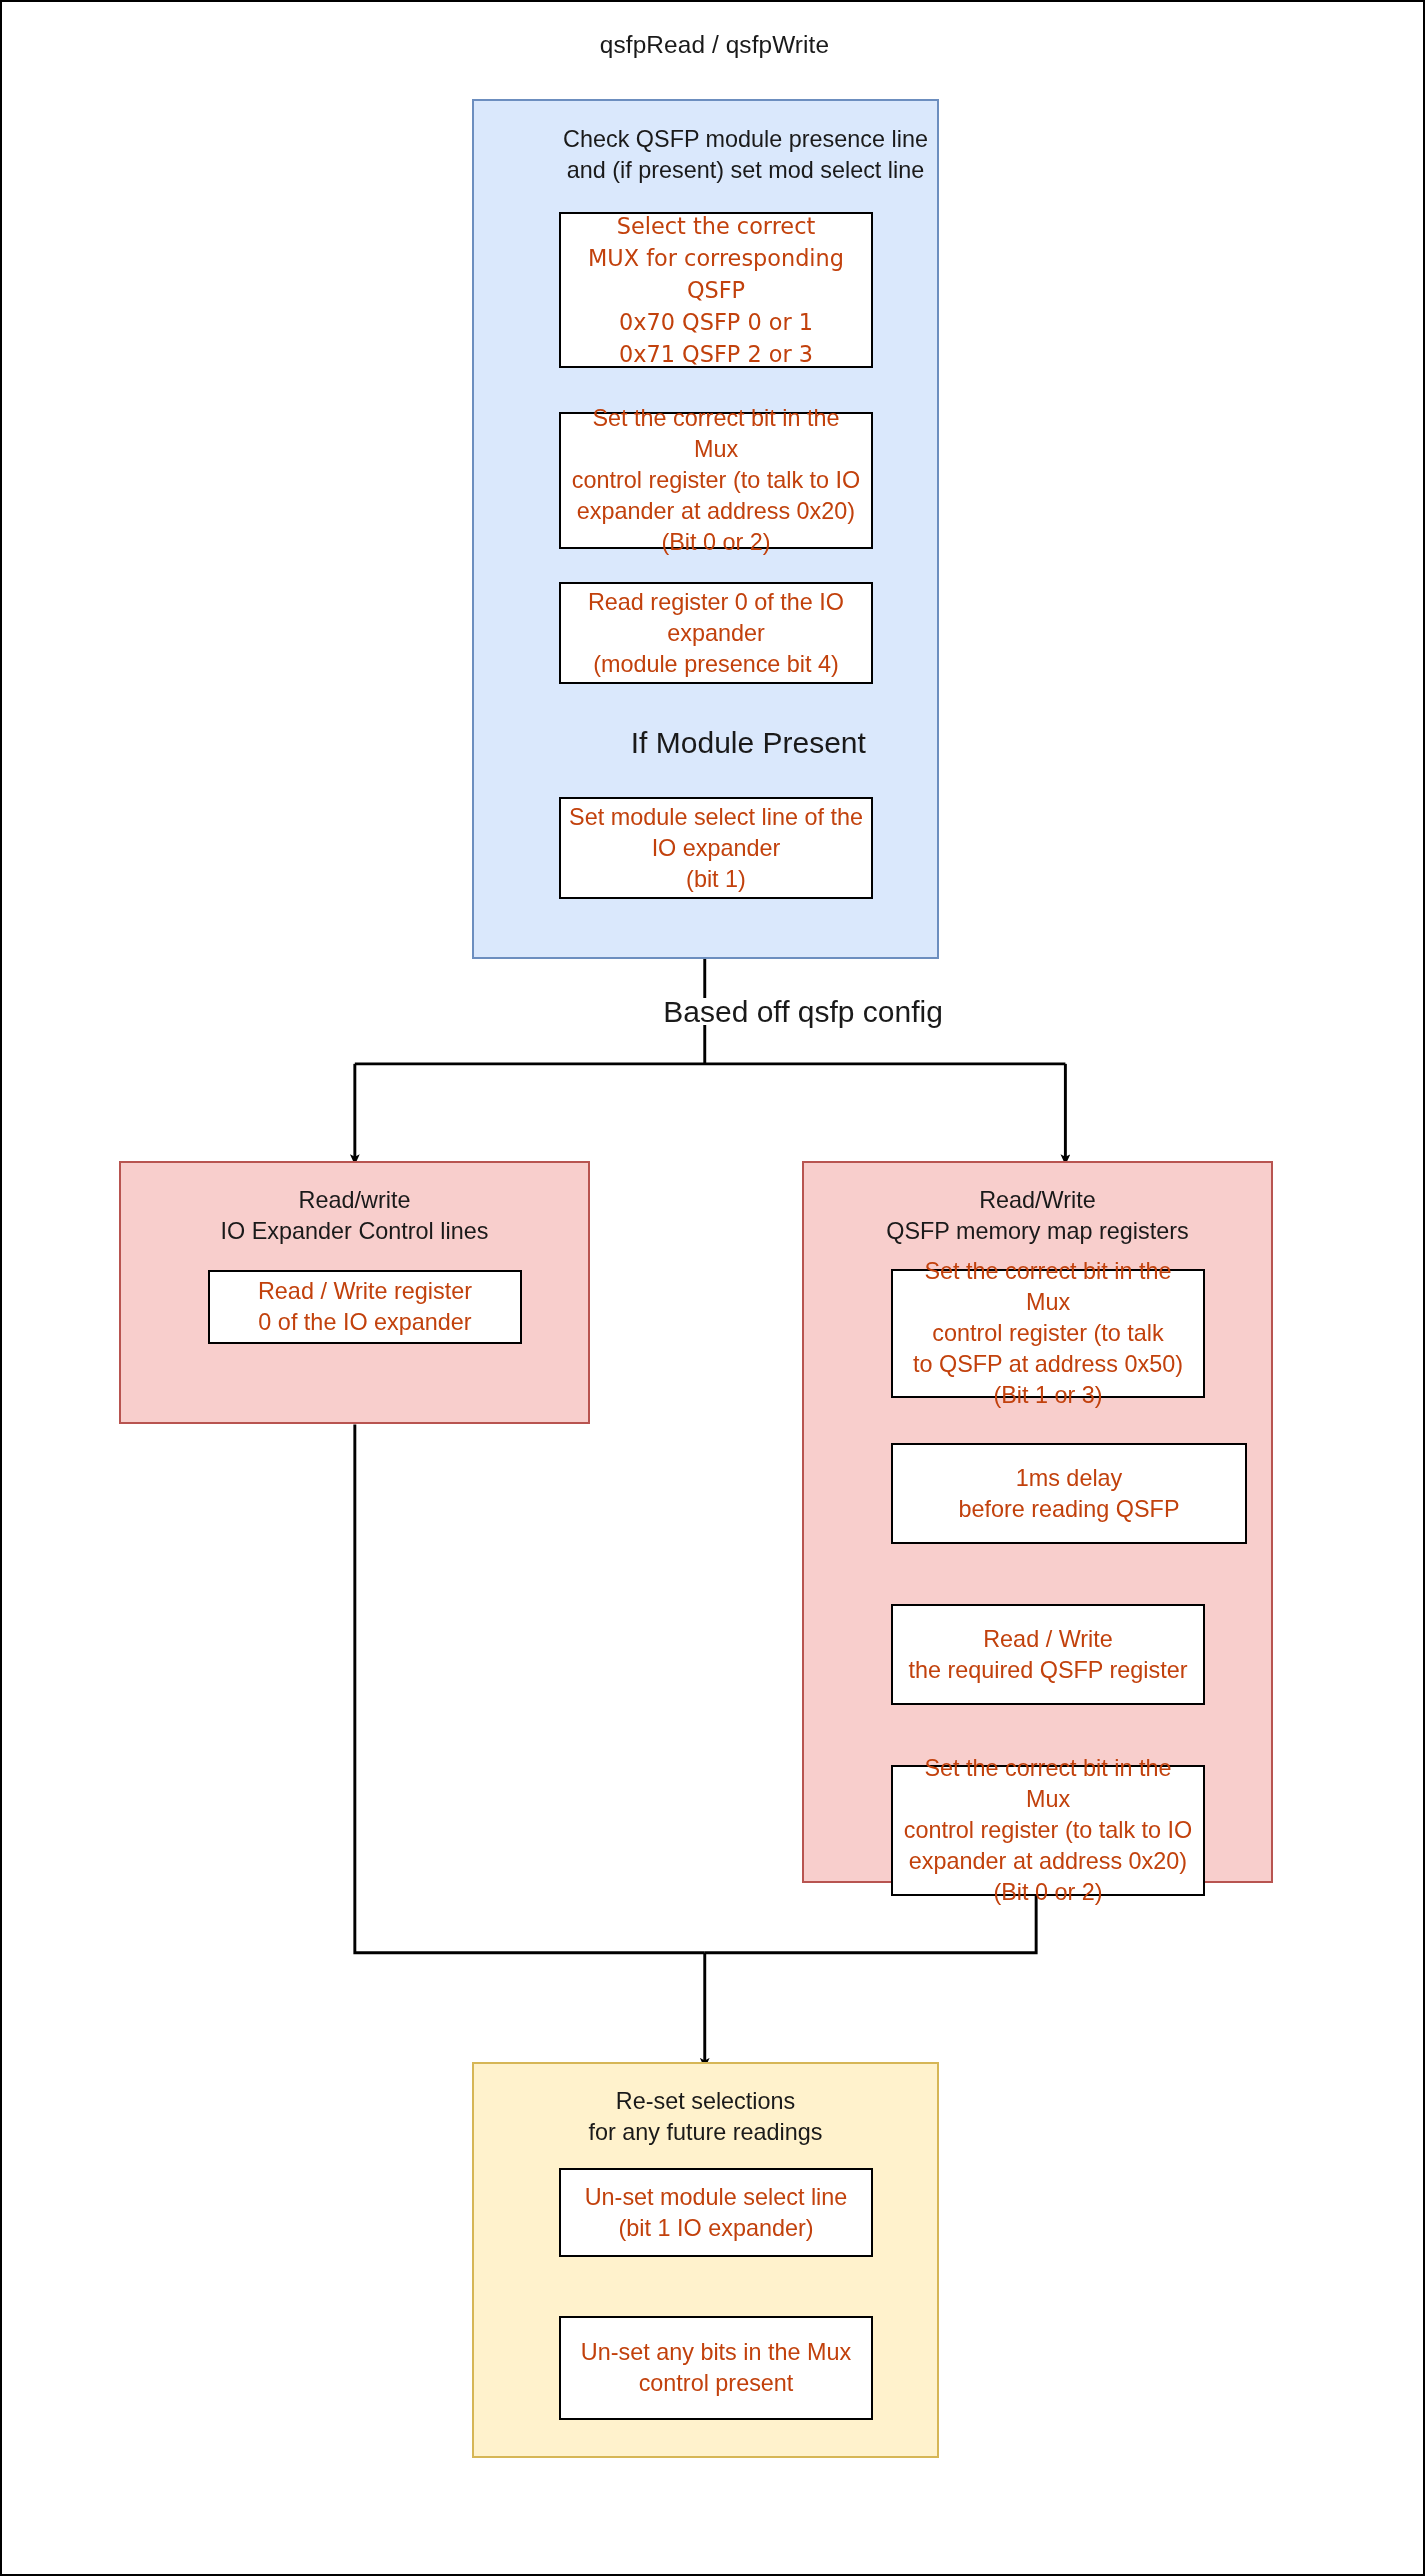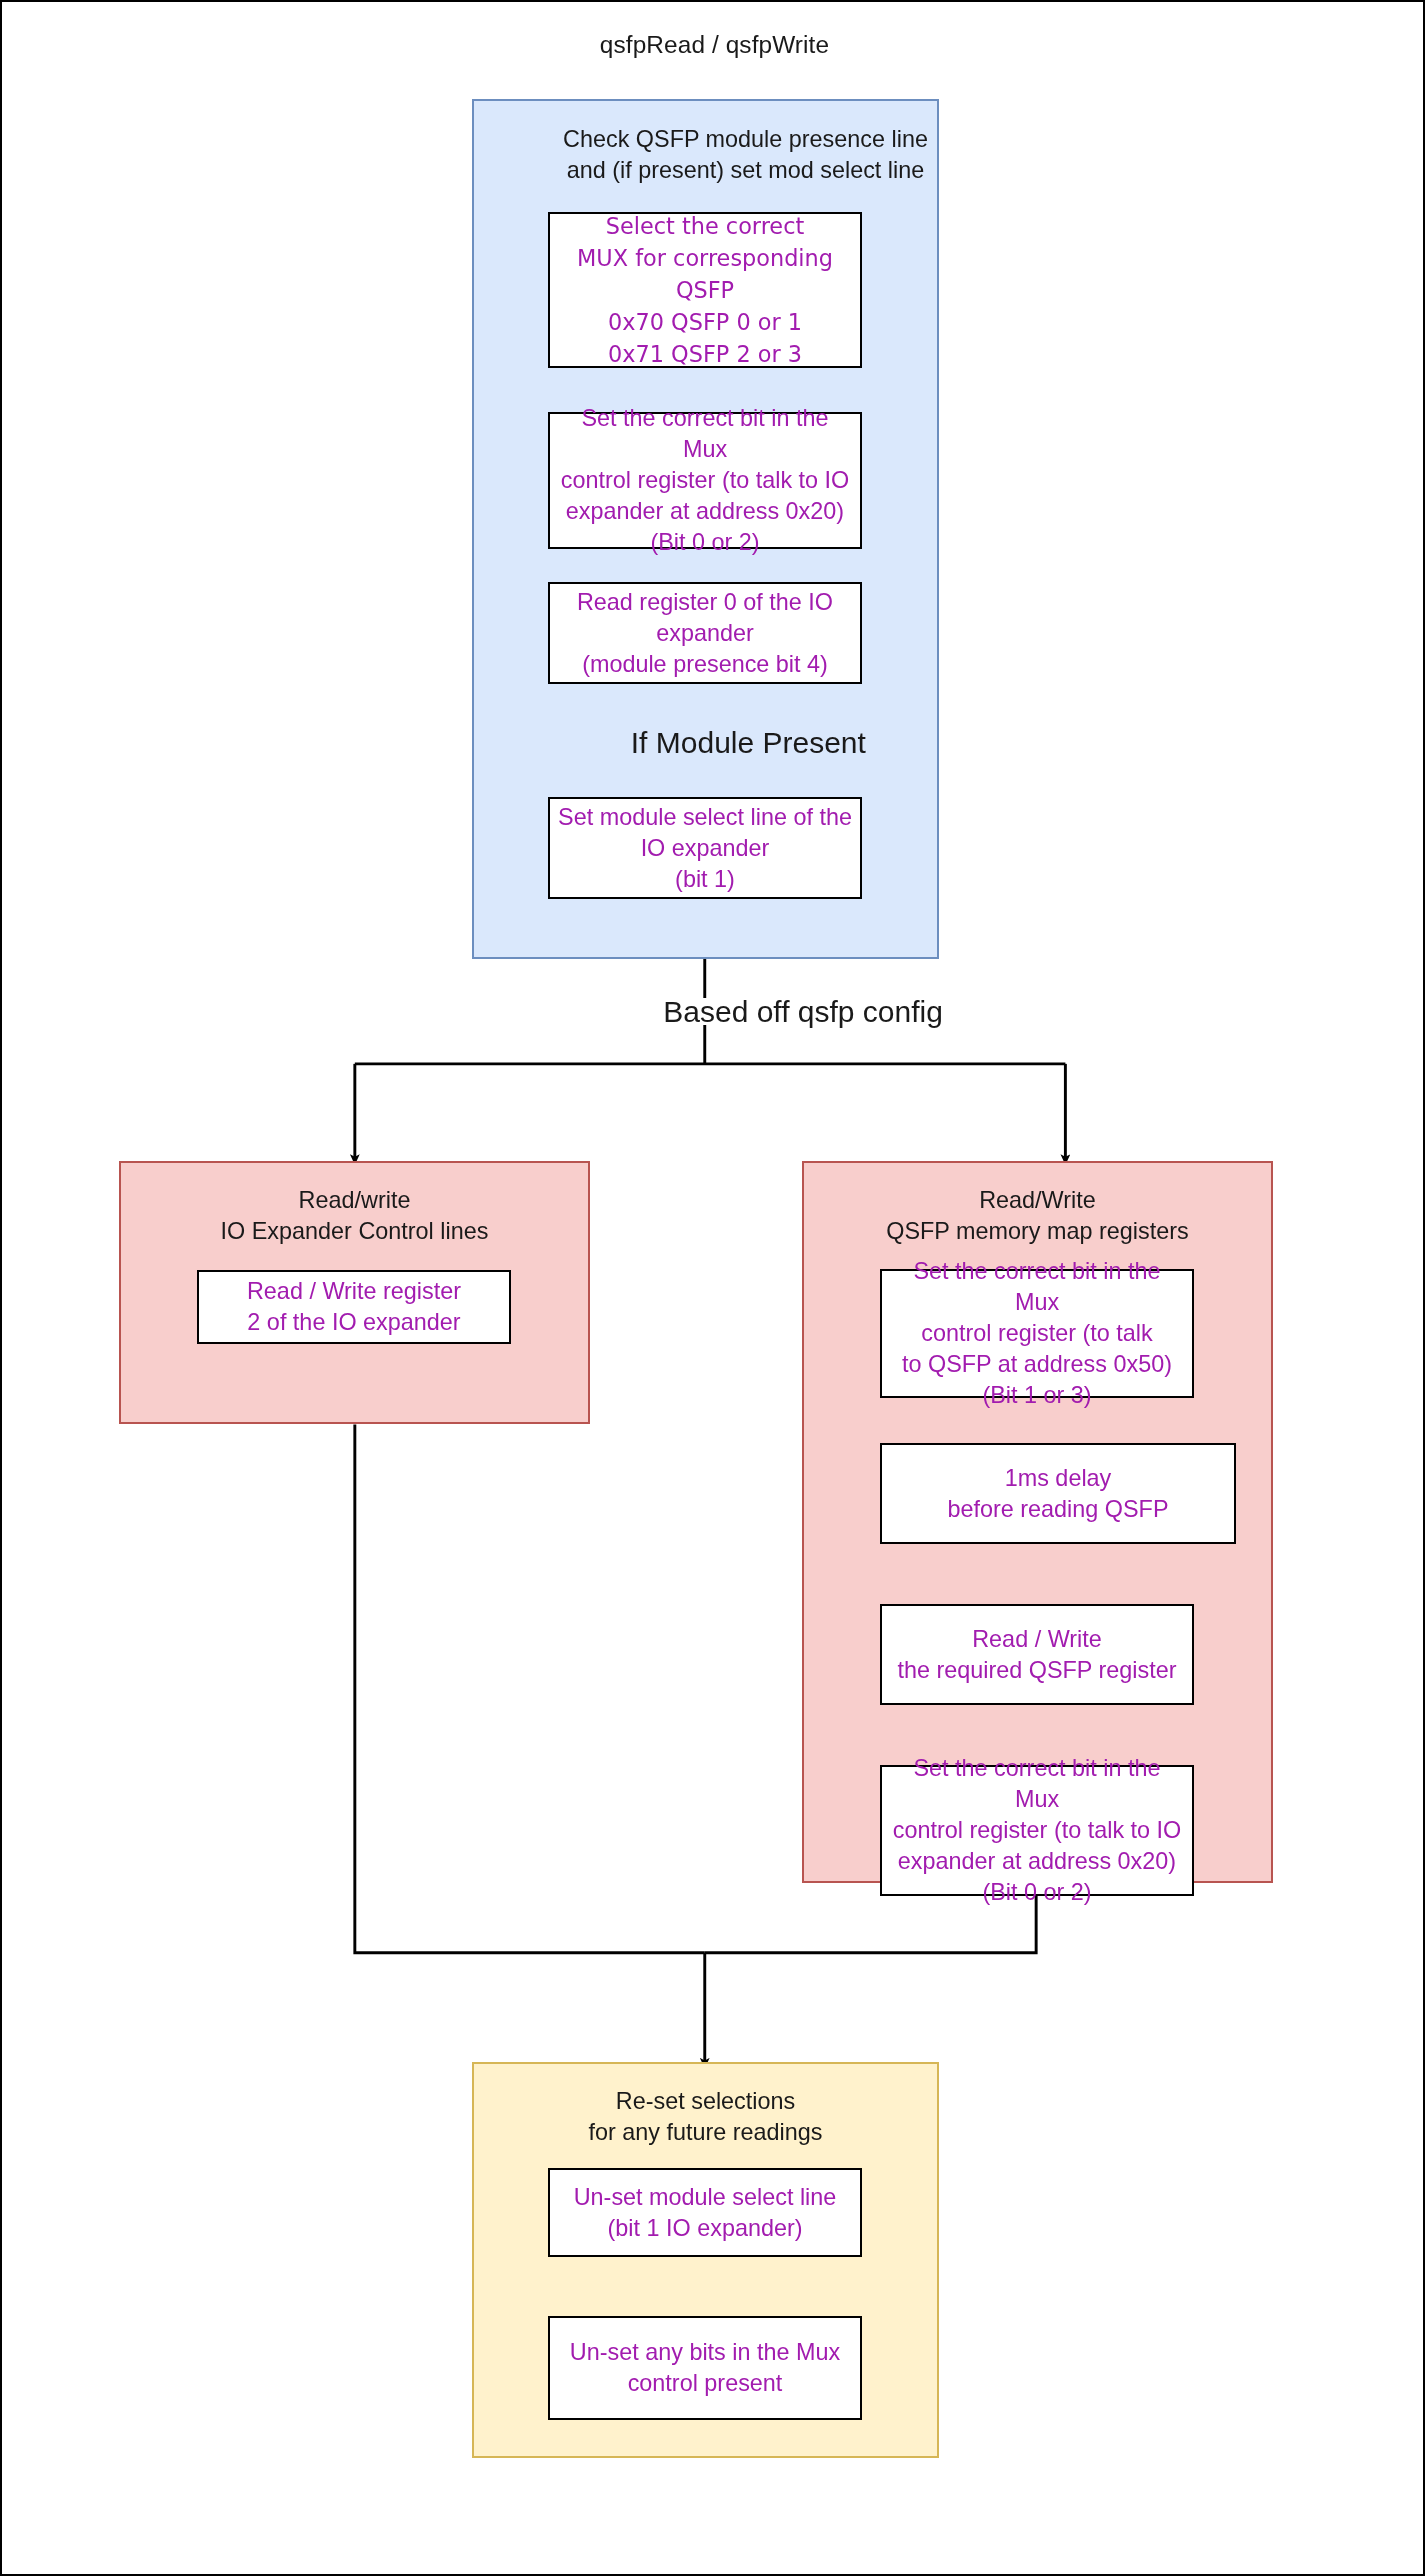--- a/index.html
+++ b/index.html
@@ -71,23 +71,24 @@
     position: absolute;
     box-sizing: border-box;
     background: #ffffff;
     border: 2.9px solid #000000;
     display: flex;
     align-items: center;
     justify-content: center;
     text-align: center;
     font-size: 23.4px;
     line-height: 31px;
-    color: #a21caf;
+    color: #c2410c;
     white-space: pre-line;
     padding: 3.9px 7.8px;
+    margin-left: 11px;
   }
   .node.geom {
     font-family: "DejaVu Sans", sans-serif;
     font-size: 22.4px;
     line-height: 32px;
   }
   .edge-label {
     position: absolute;
     font-size: 30px;
     line-height: 27px;
@@ -161,21 +162,21 @@
 (bit 1)</div>
 
   <div class="edge-label onwhite" style="left:470px; top:996px; width:467px;">Based off qsfp config</div>
 
   <div class="group pink" style="left:117px; top:1159px; width:471px; height:263px;">
     <div class="group-title" style="top:21.5px;">Read/write
 IO Expander Control lines</div>
   </div>
 
   <div class="node" style="left:195px; top:1268px; width:314px; height:74px;">Read / Write register
-2 of the IO expander</div>
+0 of the IO expander</div>
 
   <div class="group pink" style="left:800px; top:1159px; width:471px; height:722px;">
     <div class="group-title" style="top:21.5px;">Read/Write
 QSFP memory map registers</div>
   </div>
 
   <div class="node" style="left:878px; top:1267px; width:314px; height:129px;">Set the correct bit in the Mux
 control register (to talk
 to QSFP at address 0x50)
 (Bit 1 or 3)</div>

